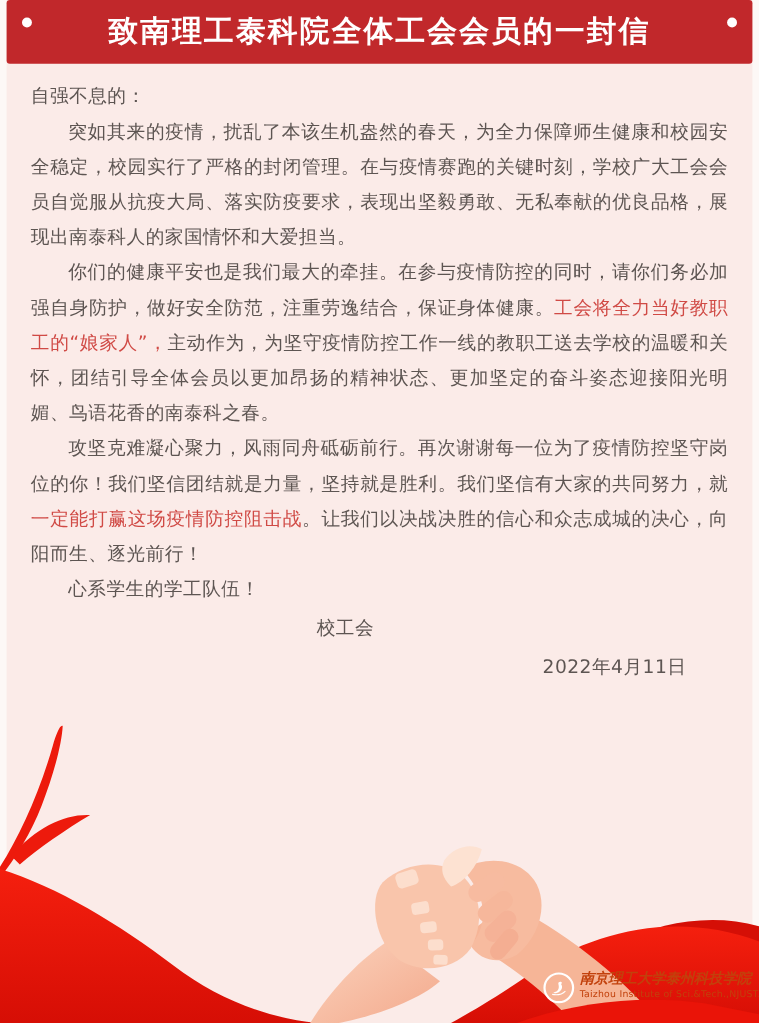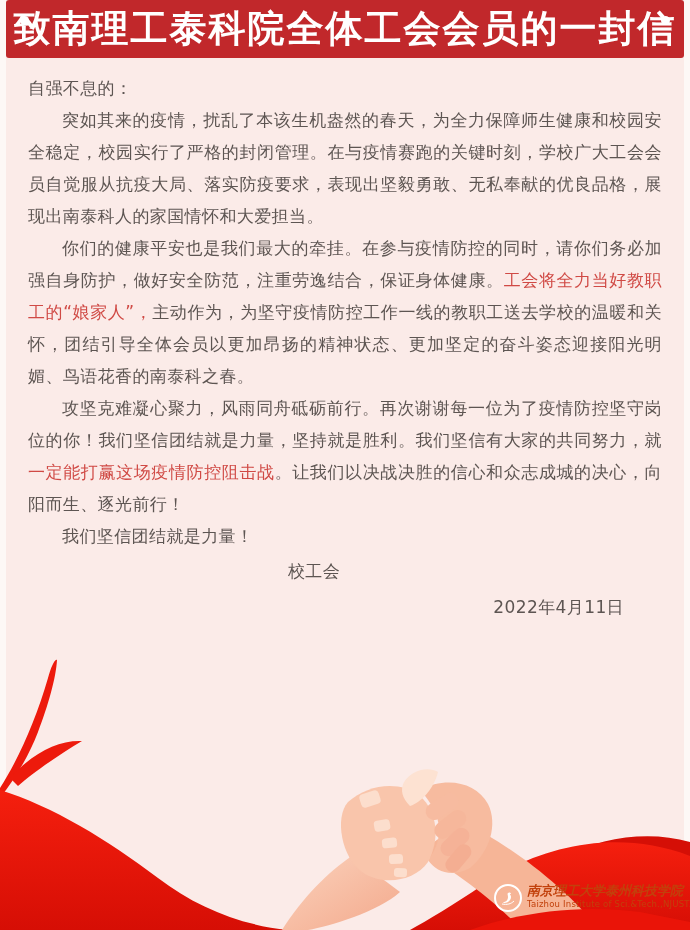--- a/index.html
+++ b/index.html
@@ -11,21 +11,21 @@
   .panel{
     position:absolute;left:6px;right:6px;top:0;bottom:0;
     background:#fbebe8;
   }
   .banner{
     position:absolute;left:6px;right:6px;top:0;height:58px;
     background:#c1282b;border-radius:3px;z-index:4;
   }
   .banner .title{
     margin:0;line-height:58px;text-align:center;
-    font-size:37px;font-weight:700;color:#ffffff;letter-spacing:2px;
+    font-size:27px;font-weight:700;color:#ffffff;letter-spacing:2px;
   }
   .pin{
     position:absolute;top:16px;width:9px;height:9px;border-radius:50%;
     background:#fff;
   }
   .pin-l{left:14px;}
   .pin-r{right:14px;}
   .letter{
     position:absolute;left:28px;right:28px;top:72px;z-index:1;
     color:#5d5552;font-size:17px;line-height:32px;
@@ -69,21 +69,21 @@
     <span class="pin pin-l"></span>
     <h1 class="title">致南理工泰科院全体工会会员的一封信</h1>
     <span class="pin pin-r"></span>
   </div>
 
   <div class="letter">
     <p class="greeting">自强不息的：</p>
     <p class="para">突如其来的疫情，扰乱了本该生机盎然的春天，为全力保障师生健康和校园安全稳定，校园实行了严格的封闭管理。在与疫情赛跑的关键时刻，学校广大工会会员自觉服从抗疫大局、落实防疫要求，表现出坚毅勇敢、无私奉献的优良品格，展现出南泰科人的家国情怀和大爱担当。</p>
     <p class="para"><span>你们的健康平安也是我们最大的牵挂。在参与疫情防控的同时，请你们务必加强自身防护，做好安全防范，注重劳逸结合，保证身体健康。</span><span class="red">工会将全力当好教职工的“娘家人”，</span><span>主动作为，为坚守疫情防控工作一线的教职工送去学校的温暖和关怀，团结引导全体会员以更加昂扬的精神状态、更加坚定的奋斗姿态迎接阳光明媚、鸟语花香的南泰科之春。</span></p>
     <p class="para"><span>攻坚克难凝心聚力，风雨同舟砥砺前行。再次谢谢每一位为了疫情防控坚守岗位的你！我们坚信团结就是力量，坚持就是胜利。我们坚信有大家的共同努力，就</span><span class="red">一定能打赢这场疫情防控阻击战</span><span>。让我们以决战决胜的信心和众志成城的决心，向阳而生、逐光前行！</span></p>
-    <p class="para">我们坚信团结就是力量！</p>
+    <p class="para">心系学生的学工队伍！</p>
     <div class="sig">校工会</div>
     <div class="date">2022年4月11日</div>
   </div>
 
   <svg class="deco" viewBox="0 0 690 310" aria-hidden="true">
     <defs>
       <linearGradient id="redGrad" x1="0" y1="0" x2="0" y2="1">
         <stop offset="0" stop-color="#f51f0e"></stop>
         <stop offset="1" stop-color="#d60e05"></stop>
       </linearGradient>

